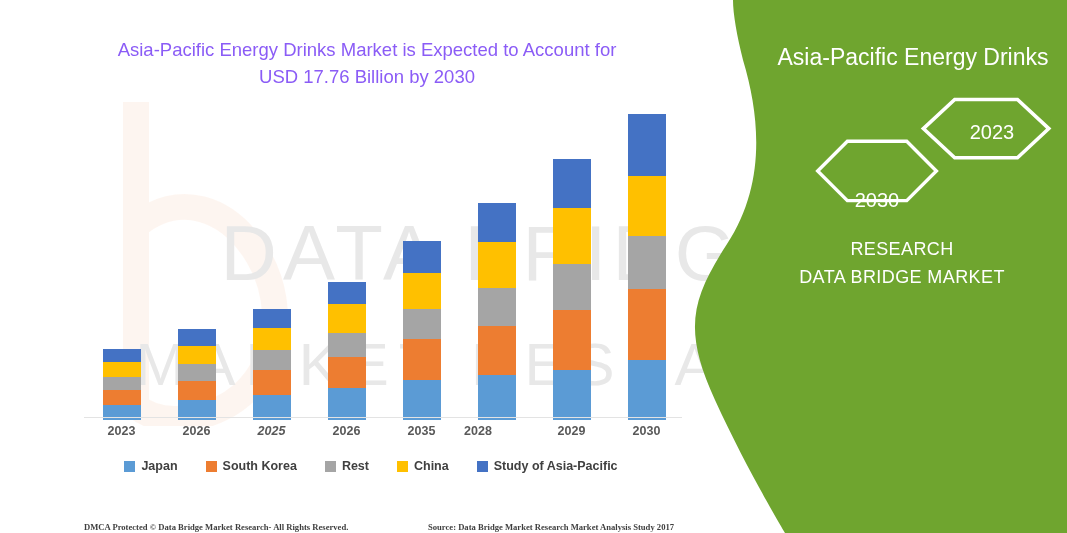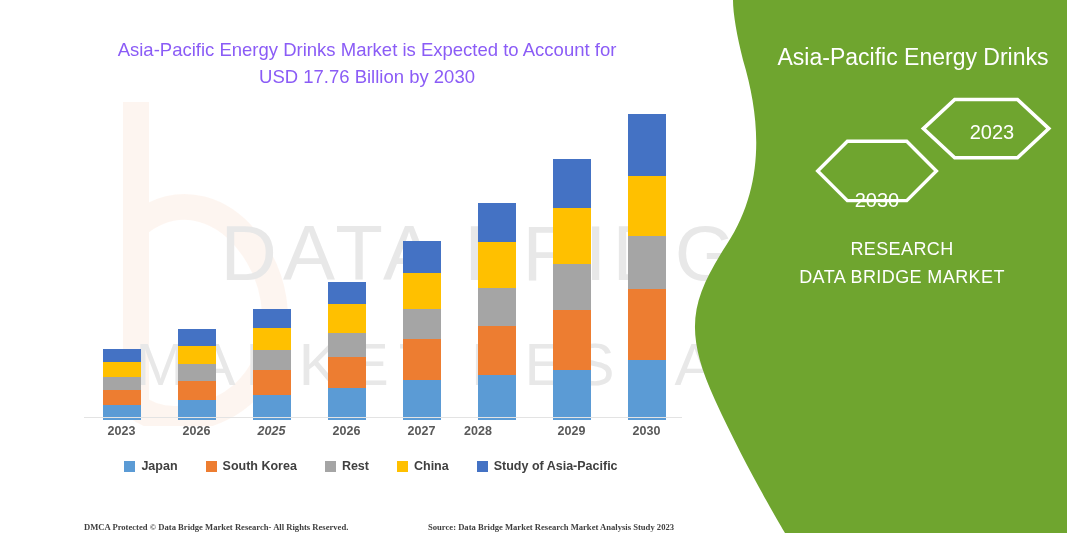--- a/index.html
+++ b/index.html
@@ -161,21 +161,21 @@
         <div class="seg" style="background: rgb(91, 155, 213); height: 59.7611px;"></div>
       </div>
     </div>
   <div class="baseline"></div>
 
   <div class="xaxis" id="xaxis">
       <div class="xtick" style="left: 2.5px;">2023</div>
       <div class="xtick" style="left: 77.5px;">2026</div>
       <div class="xtick" style="left: 152.5px; font-style: italic;">2025</div>
       <div class="xtick" style="left: 227.5px;">2026</div>
-      <div class="xtick" style="left: 302.5px;">2027</div>
+      <div class="xtick" style="left: 302.5px;">2035</div>
       <div class="xtick" style="left: 359px;">2028</div>
       <div class="xtick" style="left: 452.5px;">2029</div>
       <div class="xtick" style="left: 527.5px;">2030</div>
     </div>
 
   <div class="legend" id="legend">
       <div class="lg-item">
         <span class="lg-sw" style="background: rgb(91, 155, 213);"></span>
         <span class="lg-tx">Japan</span>
       </div>
@@ -192,21 +192,21 @@
         <span class="lg-tx">China</span>
       </div>
       <div class="lg-item">
         <span class="lg-sw" style="background: rgb(68, 114, 196);"></span>
         <span class="lg-tx">Study of Asia-Pacific</span>
       </div>
     </div>
 
   <div class="footer">
     <div class="ft left">DMCA Protected © Data Bridge Market Research- All Rights Reserved.</div>
-    <div class="ft right">Source: Data Bridge Market Research  Market Analysis Study 2023</div>
+    <div class="ft right">Source: Data Bridge Market Research  Market Analysis Study 2017</div>
   </div>
 
   <div class="green-panel">
     <svg width="380" height="533" viewBox="0 0 380 533" style="position:absolute;left:0;top:0;">
       <path id="greenShape" d="M 46 0 L 380 0 L 380 533 L 98 533 C 98 533 60 470 28 400 C -4 330 4 300 40 244 C 78 186 74 120 56 60 C 50 36 46 14 46 0 Z" fill="#6FA52F"></path>
     </svg>
     <div class="gp-content">
       <div class="gp-title">
         <div>Asia-Pacific Energy Drinks</div>
       </div>

